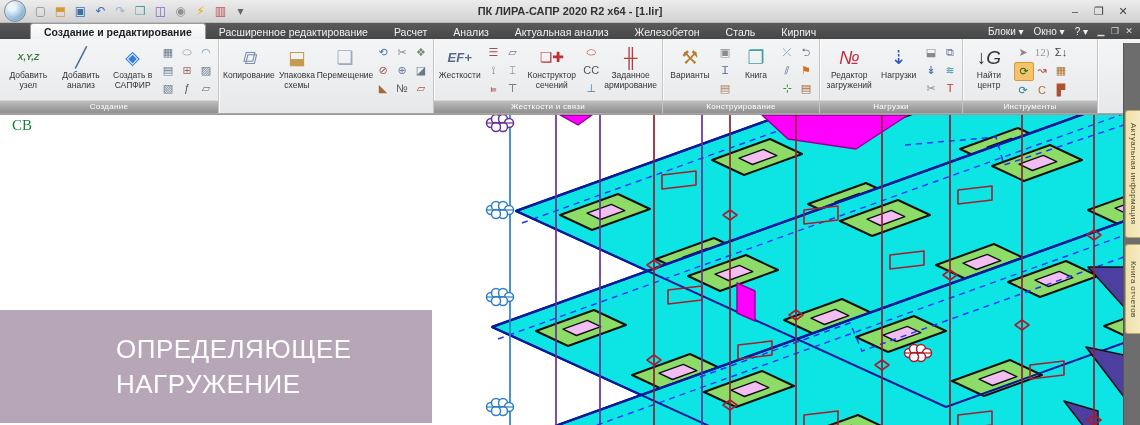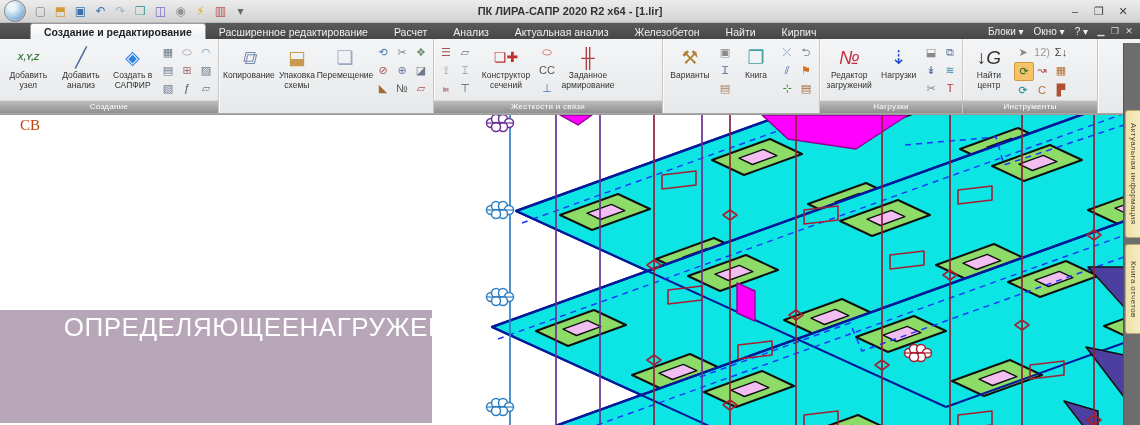--- a/index.html
+++ b/index.html
@@ -83,27 +83,27 @@
   .sico{
     width:18px;height:17px;display:inline-flex;align-items:center;justify-content:center;
     font-size:11px;line-height:1;border-radius:2px;cursor:default;color:#555;
   }
   
   .viewport{
     position:relative;width:1124px;height:313px;background:#fff;
     border-top:1px solid #9a9a9a;overflow:hidden;
   }
   .compass{
-    position:absolute;left:20px;top:2px;z-index:5;
-    font-family:"Liberation Serif","DejaVu Serif",serif;font-size:15px;color:#c2410c;
+    position:absolute;left:12px;top:2px;z-index:5;
+    font-family:"Liberation Serif","DejaVu Serif",serif;font-size:15px;color:#15803d;
   }
   #model{position:absolute;left:0;top:0;}
   .overlay{
     position:absolute;left:0;top:195px;width:432px;height:113px;z-index:6;
-    display:flex;flex-direction:row;justify-content:center;
+    display:flex;flex-direction:column;justify-content:center;
     padding-left:116px;box-sizing:border-box;
   }
   .overlay div{
     font-size:26px;line-height:35px;letter-spacing:.5px;font-weight:400;
   }
   
   .side-strip{
     position:absolute;right:0;top:43px;width:16px;height:382px;
     background:#6d6d6d;z-index:7;border-left:1px solid #555;
   }
@@ -148,21 +148,21 @@
 
 <div class="tabbar">
   <div style="width:30px"></div>
   <div style="display:flex">
       <span class="rtab active">Создание и редактирование</span>
       <span class="rtab">Расширенное редактирование</span>
       <span class="rtab">Расчет</span>
       <span class="rtab">Анализ</span>
       <span class="rtab">Актуальная анализ</span>
       <span class="rtab">Железобетон</span>
-      <span class="rtab">Найти</span>
+      <span class="rtab">Сталь</span>
       <span class="rtab">Кирпич</span>
     </div>
   <div class="tab-right">
     <div style="display:flex">
         <span class="rtab">Блоки ▾</span>
         <span class="rtab">Окно ▾</span>
         <span class="rtab">? ▾</span>
       </div>
     <div style="display:flex">
         <span class="mdi">▁</span>
@@ -221,20 +221,24 @@
         <span class="sico" style="color: rgb(160, 80, 80);">⊘</span>
         <span class="sico" style="color: rgb(106, 122, 160);">⊕</span>
         <span class="sico" style="color: rgb(106, 122, 138);">◪</span>
         <span class="sico" style="color: rgb(160, 106, 58);">◣</span>
         <span class="sico" style="color: rgb(85, 85, 85);">№</span>
         <span class="sico" style="color: rgb(176, 80, 80);">▱</span>
       </div>
   </div>
 
   <div class="rgroup" style="width:222px">
+    <div class="bigbtn" style="width:46px">
+      <span class="bicon small-text" style="font-size:13px;color:#5a6a8a">EF+</span>
+      <span class="blabel">Жесткости</span>
+    </div>
     <div class="sgrid c2">
         <span class="sico" style="color: rgb(160, 80, 80);">☰</span>
         <span class="sico" style="color: rgb(106, 122, 138);">▱</span>
         <span class="sico" style="color: rgb(136, 136, 136);">⟟</span>
         <span class="sico" style="color: rgb(106, 122, 138);">⌶</span>
         <span class="sico" style="color: rgb(160, 80, 80);">⫢</span>
         <span class="sico" style="color: rgb(85, 85, 85);">⊤</span>
       </div>
     <div class="bigbtn" style="width:58px">
       <span class="bicon" style="font-size:14px;color:#c03030">❏✚</span>
@@ -267,20 +271,21 @@
       <span class="blabel">Книга</span>
     </div>
     <div class="sgrid c2">
         <span class="sico" style="color: rgb(74, 122, 176);">⤫</span>
         <span class="sico" style="color: rgb(106, 122, 138);">⮌</span>
         <span class="sico" style="color: rgb(74, 106, 154);">⫽</span>
         <span class="sico" style="color: rgb(208, 112, 32);">⚑</span>
         <span class="sico" style="color: rgb(58, 138, 58);">⊹</span>
         <span class="sico" style="color: rgb(160, 106, 58);">▤</span>
       </div>
+    <div class="gcaption">Конструирование</div>
   </div>
 
   <div class="rgroup" style="width:136px">
     <div class="bigbtn" style="width:52px">
       <span class="bicon" style="color:#c03040">№</span>
       <span class="blabel">Редактор загружений</span>
     </div>
     <div class="bigbtn" style="width:42px">
       <span class="bicon" style="color:#2255cc">⇣</span>
       <span class="blabel">Нагрузки</span>
@@ -296,21 +301,21 @@
     <div class="gcaption">Нагрузки</div>
   </div>
 
   <div class="rgroup" style="width:128px">
     <div class="bigbtn" style="width:44px">
       <span class="bicon" style="color:#333">↓G</span>
       <span class="blabel">Найти центр</span>
     </div>
     <div class="sgrid c3">
         <span class="sico" style="color: rgb(136, 136, 136);">➤</span>
-        <span class="sico" style="color: rgb(154, 154, 154);">12)</span>
+        <span class="sico" style="color: rgb(154, 154, 154); font-family: Liberation Serif, serif;">12)</span>
         <span class="sico" style="color: rgb(68, 68, 68);">Σ↓</span>
         <span class="sico" style="color: rgb(42, 106, 42); background: rgb(246, 195, 106); border: 1px solid rgb(208, 154, 64);">⟳</span>
         <span class="sico" style="color: rgb(176, 64, 64);">↝</span>
         <span class="sico" style="color: rgb(176, 112, 48);">▦</span>
         <span class="sico" style="color: rgb(42, 138, 138);">⟳</span>
         <span class="sico" style="color: rgb(176, 112, 48);">C</span>
         <span class="sico" style="color: rgb(176, 80, 48);">▛</span>
       </div>
     <div class="gcaption">Инструменты</div>
   </div>

